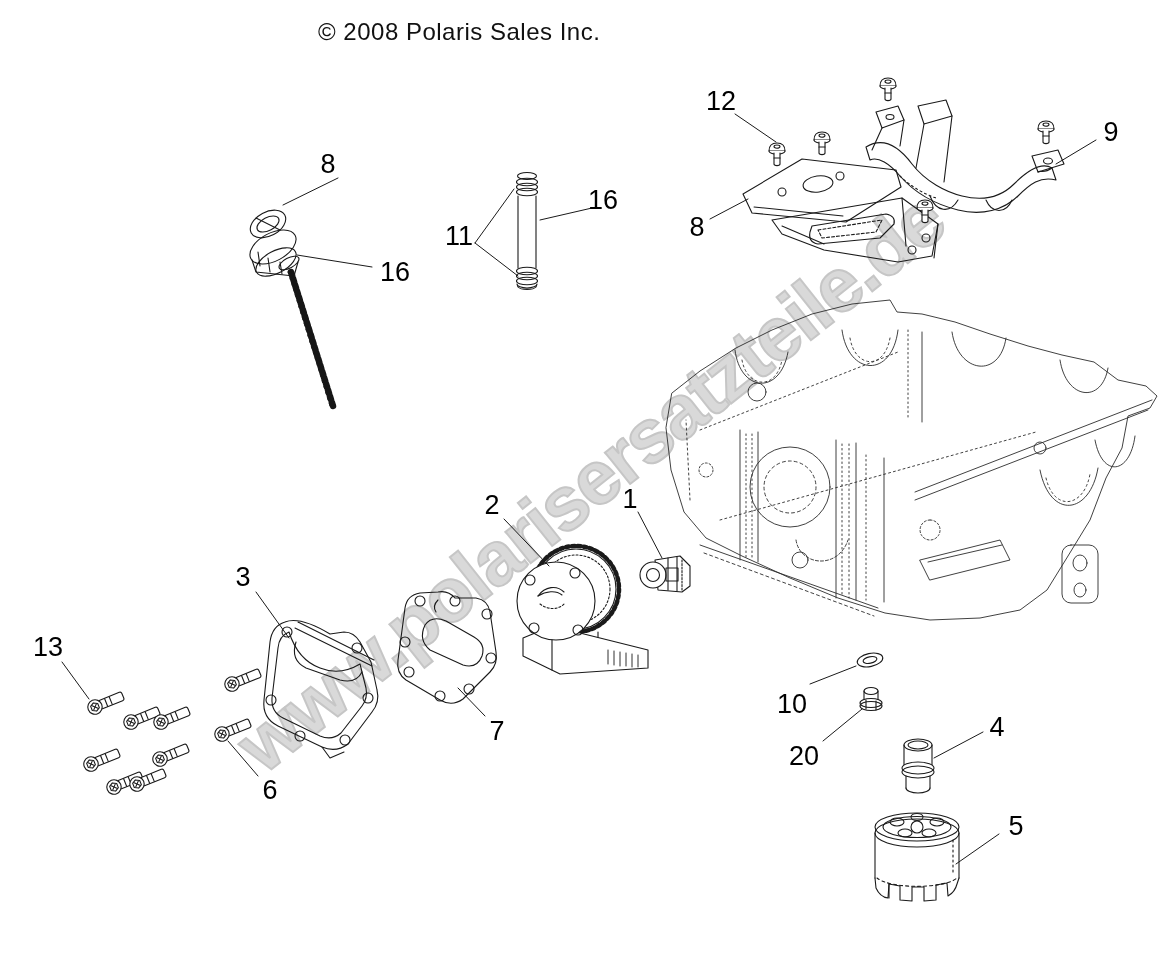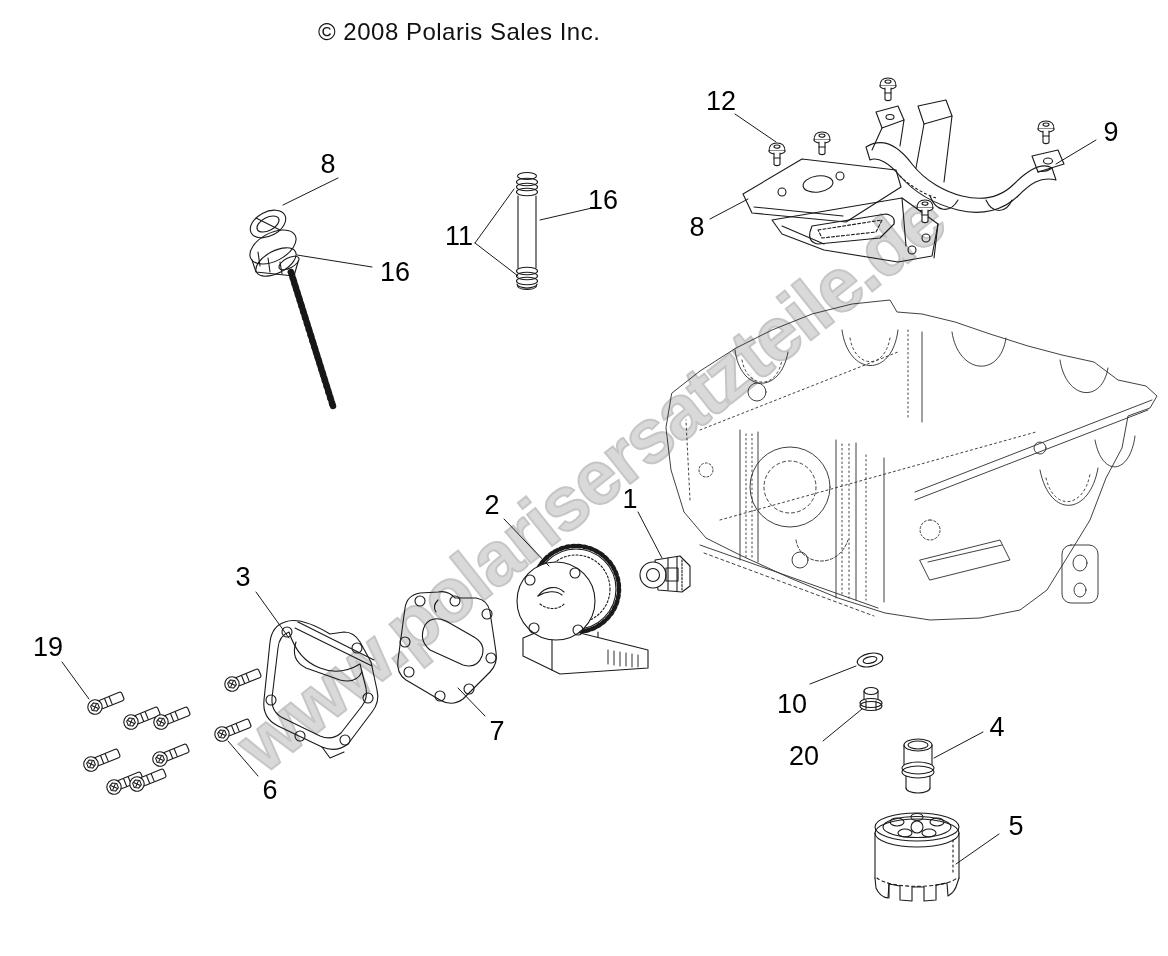--- a/index.html
+++ b/index.html
@@ -315,18 +315,18 @@
   <div class="callout" style="left:243px;top:577px">3</div>
   <div class="callout" style="left:997px;top:727px">4</div>
   <div class="callout" style="left:1016px;top:826px">5</div>
   <div class="callout" style="left:270px;top:790px">6</div>
   <div class="callout" style="left:497px;top:731px">7</div>
   <div class="callout" style="left:697px;top:227px">8</div>
   <div class="callout" style="left:1111px;top:132px">9</div>
   <div class="callout" style="left:792px;top:704px">10</div>
   <div class="callout" style="left:804px;top:756px">20</div>
   <div class="callout" style="left:721px;top:101px">12</div>
-  <div class="callout" style="left:48px;top:647px">19</div>
+  <div class="callout" style="left:48px;top:647px">13</div>
   <div class="callout" style="left:603px;top:200px">16</div>
   <div class="callout" style="left:328px;top:164px">8</div>
   <div class="callout" style="left:395px;top:272px">16</div>
   <div class="callout" style="left:459px;top:236px">11</div>
 </div>
 
 </body></html>

